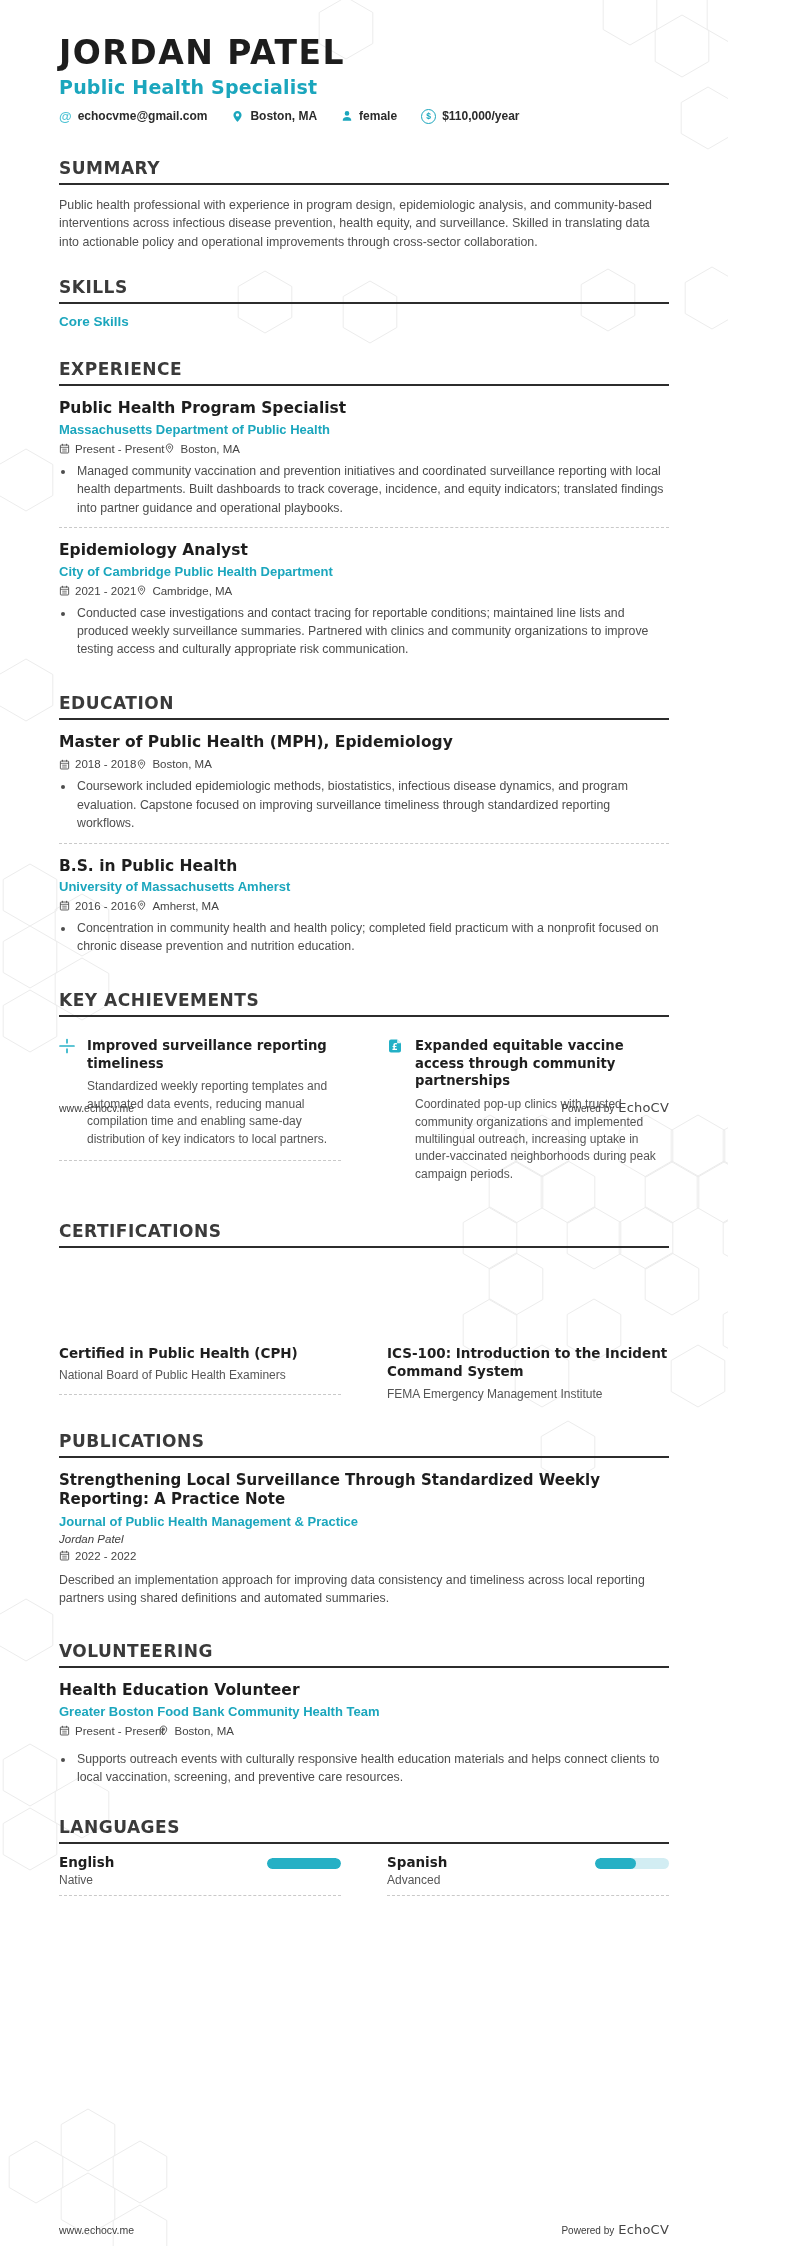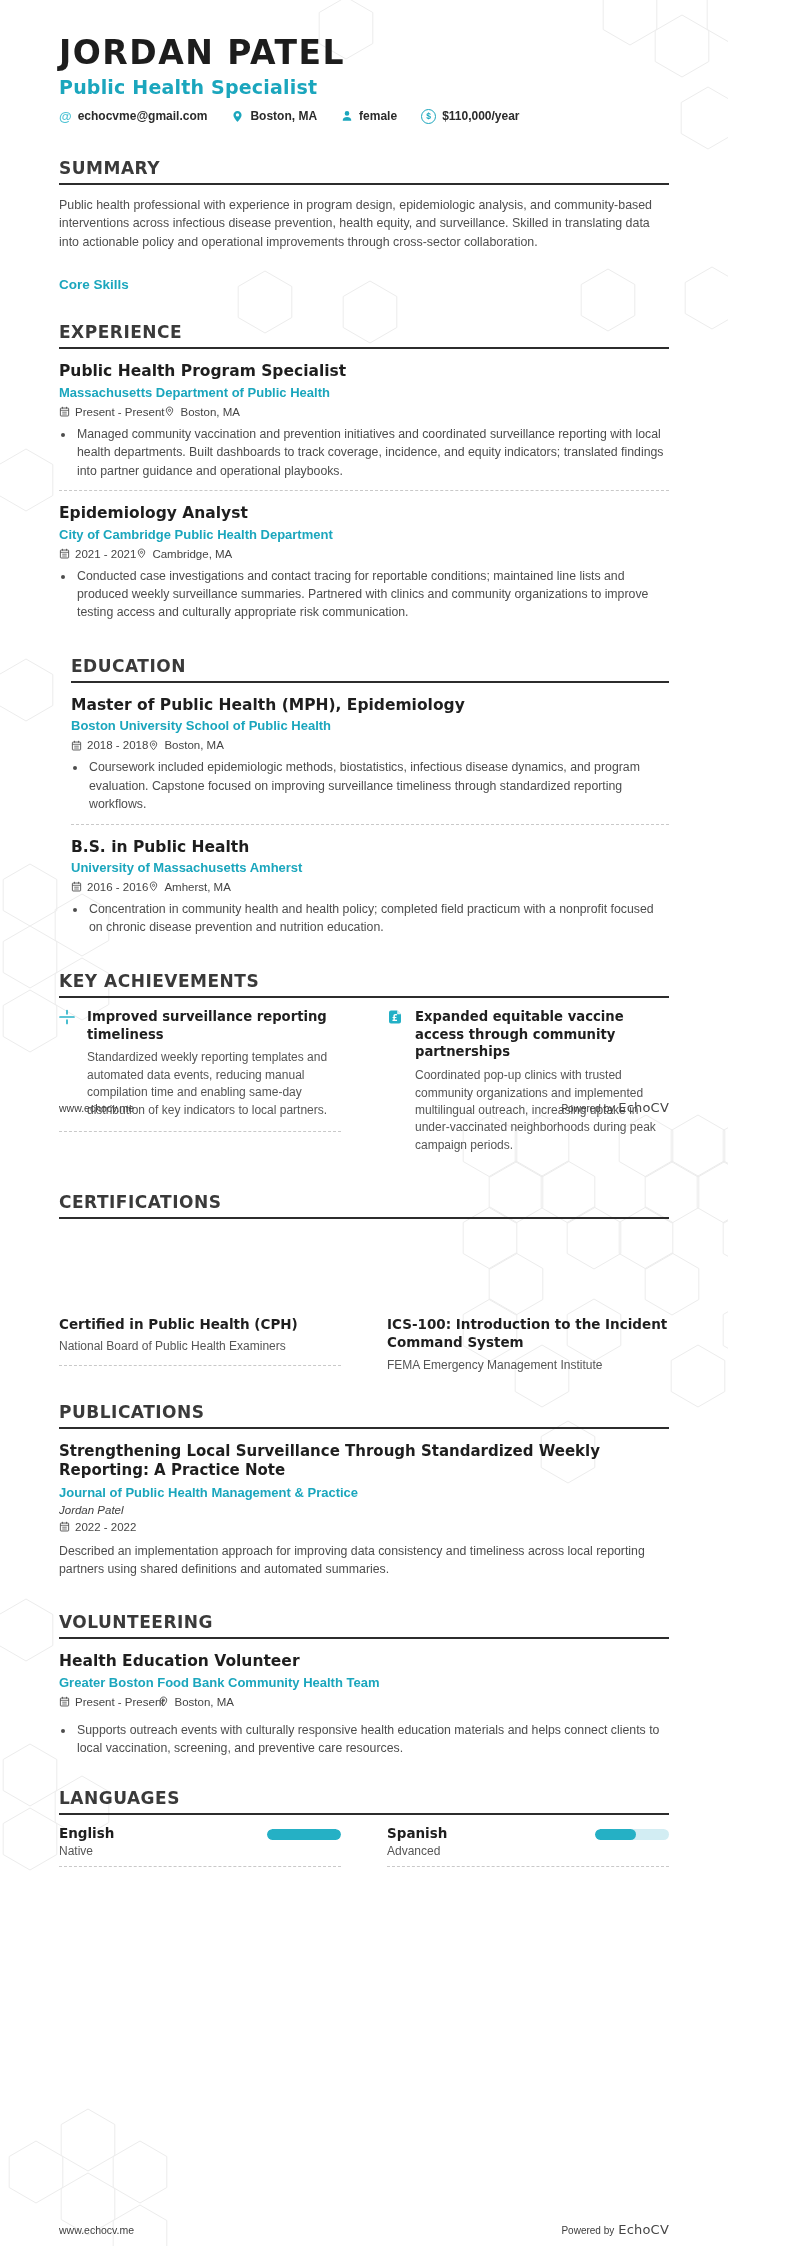--- a/index.html
+++ b/index.html
@@ -44,21 +44,21 @@
   .meta{display:flex;margin-top:6px;font-size:11.5px;color:#454545;
         align-items:center;}
   .meta-item{display:flex;align-items:center;gap:5px;}
   .bullets{margin:7px 0 0 0;padding-left:16px;font-size:12.3px;line-height:1.5;
         color:#4d4d4d;}
   .bullets li{padding-left:2px;}
   .v-bullets{margin-top:13px;}
 
   
   .ka-grid{display:grid;grid-template-columns:1fr 1fr;column-gap:46px;
-        margin-top:10px;align-items:start;}
+        margin-top:20px;align-items:start;}
   .ka{display:flex;gap:10px;}
   .ka.divided{border-bottom:1px dashed #c9c9c9;padding-bottom:12px;}
   .ka-icon{flex:0 0 18px;padding-top:1px;}
   .ka-title{font-family:"DejaVu Sans",sans-serif;font-weight:bold;font-size:13.2px;
         color:#1f1f1f;line-height:1.35;}
   .ka-desc{margin-top:6px;font-size:12px;line-height:1.45;color:#555;}
 
   
   .cert-grid{display:grid;grid-template-columns:1fr 1fr;column-gap:46px;
         margin-top:96px;align-items:start;}
@@ -186,20 +186,21 @@
         </div>
       </div>
     </div>
 
     <div class="section" style="margin-top:34px;">
       <h2 class="section-h">SUMMARY</h2>
       <div class="para">Public health professional with experience in program design, epidemiologic analysis, and community-based interventions across infectious disease prevention, health equity, and surveillance. Skilled in translating data into actionable policy and operational improvements through cross-sector collaboration.</div>
     </div>
 
     <div class="section" style="margin-top:26px;">
+      <h2 class="section-h">SKILLS</h2>
       <div class="skill-group">Core Skills</div>
     </div>
 
     <div class="section" style="margin-top:30px;">
       <h2 class="section-h">EXPERIENCE</h2>
 
       <div class="entry divided">
         <div class="entry-title">Public Health Program Specialist</div>
         <div class="entry-sub">Massachusetts Department of Public Health</div>
         <div class="meta">
@@ -243,26 +244,25 @@
             </svg>
             <span>Cambridge, MA</span>
           </span>
         </div>
         <ul class="bullets">
           <li>Conducted case investigations and contact tracing for reportable conditions; maintained line lists and produced weekly surveillance summaries. Partnered with clinics and community organizations to improve testing access and culturally appropriate risk communication.</li>
         </ul>
       </div>
     </div>
 
-    <div class="section" style="margin-top:34px;margin-left:12px;">
+    <div class="section" style="margin-top:34px;">
       <h2 class="section-h">EDUCATION</h2>
 
       <div class="entry divided">
         <div class="entry-title">Master of Public Health (MPH), Epidemiology</div>
-        <div class="entry-sub">Boston University School of Public Health</div>
         <div class="meta">
           <span class="meta-item">
             <svg width="11" height="11" viewBox="0 0 16 16">
               <rect x="2" y="3" width="12" height="11.5" rx="1" fill="none" stroke="#4a4a4a" stroke-width="1.3"></rect>
               <path d="M2 6.3h12M4.7 9h6.6M4.7 11.7h6.6" stroke="#4a4a4a" stroke-width="1.1" fill="none"></path>
               <path d="M5 1.2v2.6M11 1.2v2.6" stroke="#4a4a4a" stroke-width="1.3"></path>
             </svg>
             <span>2018 - 2018</span>
           </span>
           <span class="meta-item">

